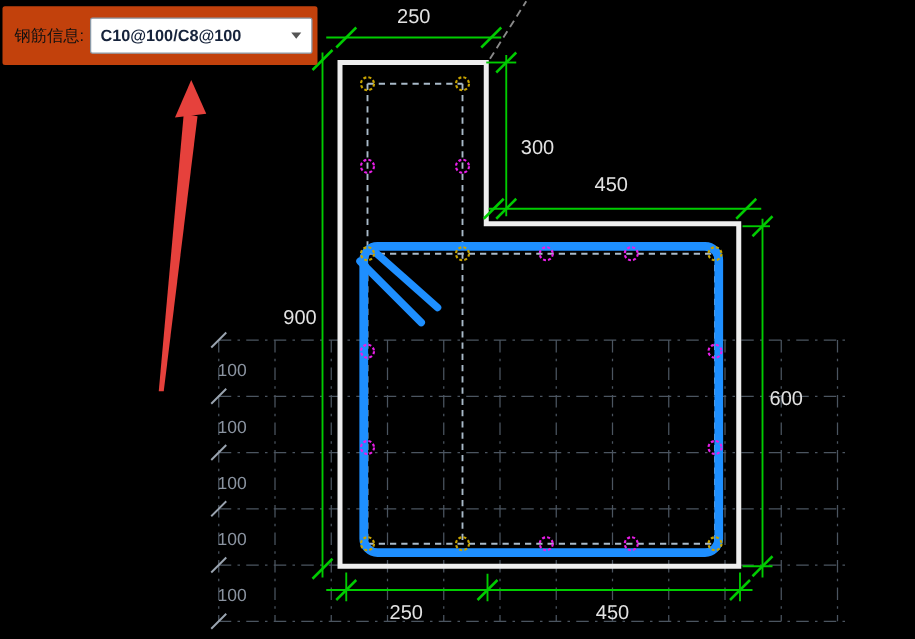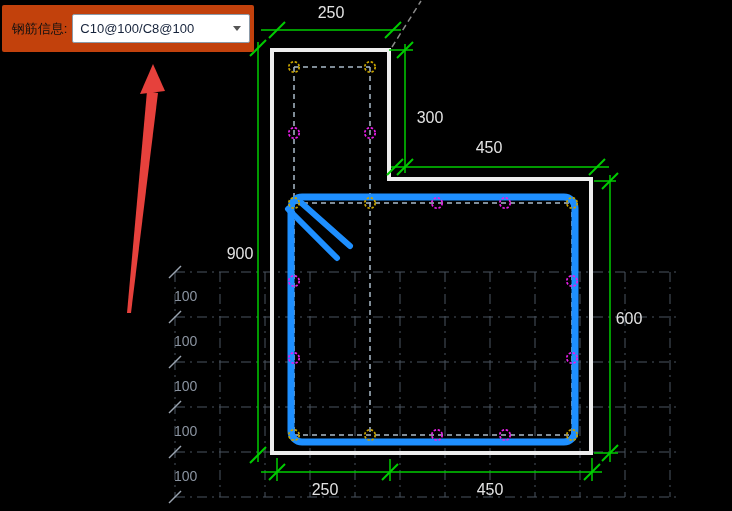--- a/index.html
+++ b/index.html
@@ -4,21 +4,21 @@
 <style>
   html,body{margin:0;padding:0;background:#000;}
   .stage{position:relative;width:732px;height:511px;background:#000;overflow:hidden;
          font-family:"Liberation Sans","DejaVu Sans",sans-serif;}
   
   .toolbar{position:absolute;left:2px;top:5px;width:252px;height:47px;background:#c2410c;
            display:flex;align-items:center;border-radius:2px;box-sizing:border-box;justify-content:center;}
   .toolbar-label{margin-left:6px;font-size:13px;color:#111;white-space:nowrap;}
   .combo{margin-left:5px;width:178px;height:29px;background:#fff;border:1px solid #8b9aa8;
          border-radius:2px;display:flex;align-items:center;justify-content:space-between;
-         padding:0 8px 0 7px;box-sizing:border-box;cursor:default;}
+         padding:0 8px 0 7px;box-sizing:border-box;cursor:default;font-weight:bold;}
   .combo-value{font-size:13px;color:#16233b;white-space:nowrap;}
   .combo-arrow{width:0;height:0;border-left:4px solid transparent;border-right:4px solid transparent;
                border-top:5px solid #555;}
   
   svg{position:absolute;left:0;top:0;}
   svg text{font-family:"Liberation Sans","DejaVu Sans",sans-serif;}
   .dimtxt{fill:#e2e2e2;font-size:16px;}
   .graytxt{fill:#8a93a0;font-size:14px;}
 </style>
 </head>

